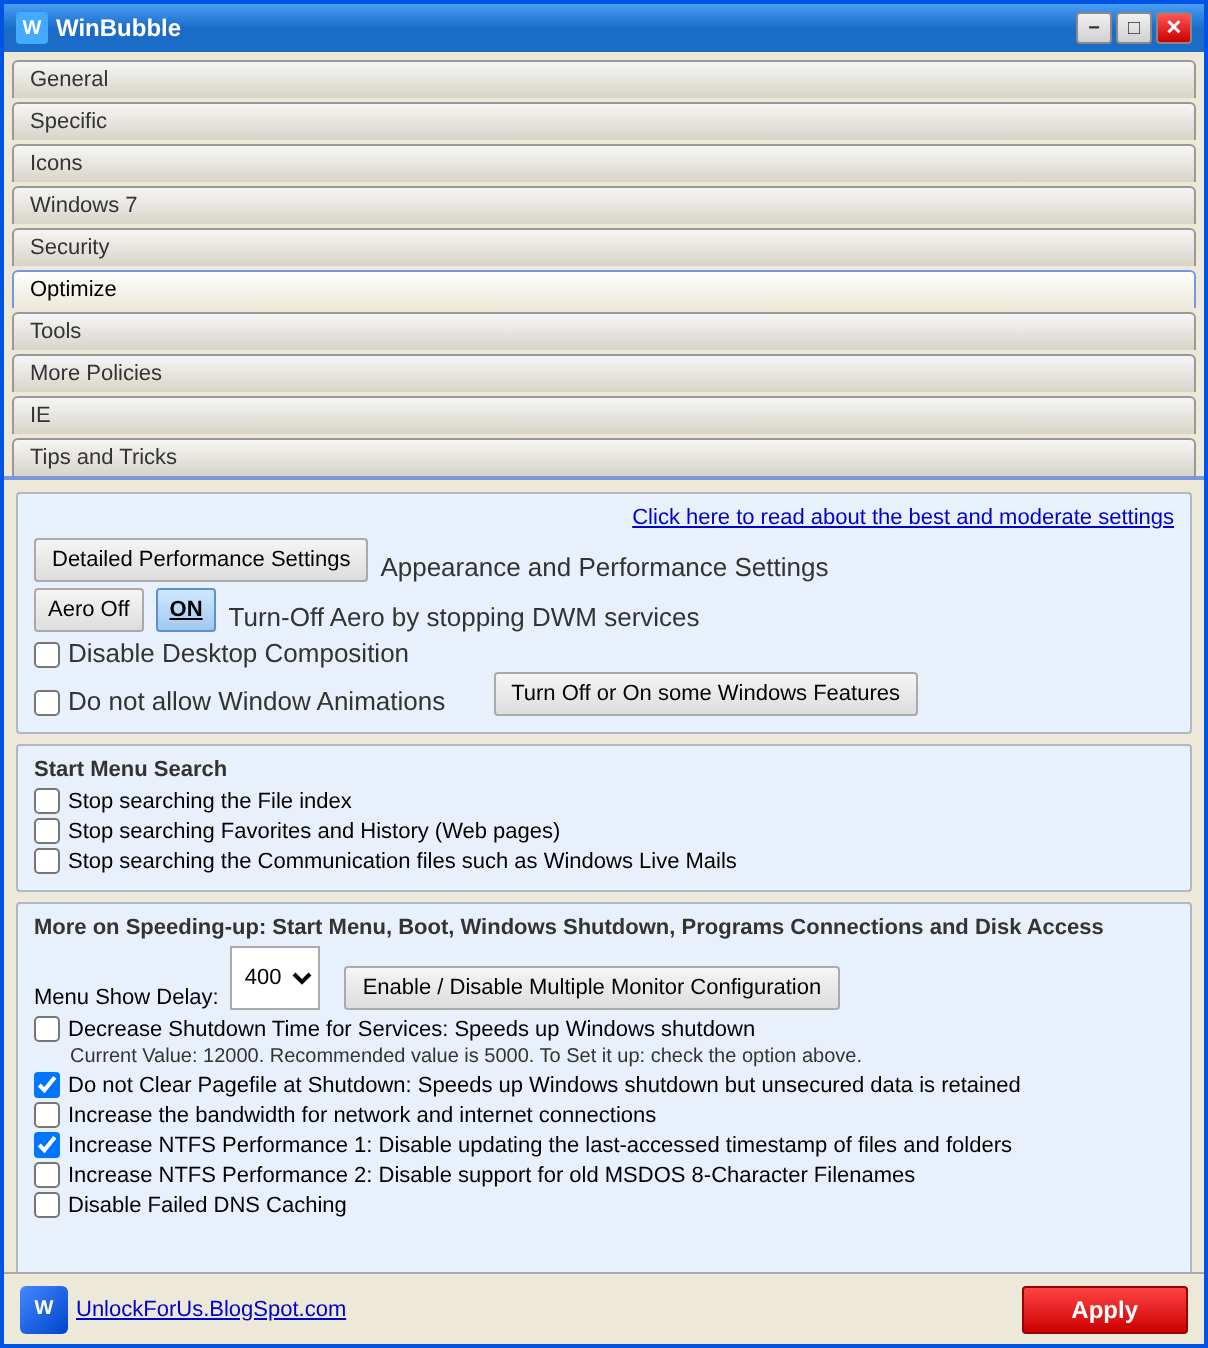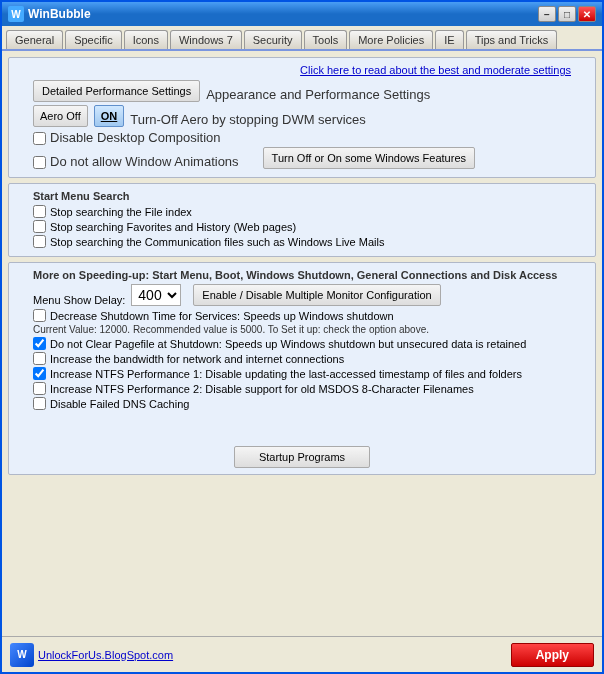--- a/index.html
+++ b/index.html
@@ -50,20 +50,21 @@
       font-size: 10px; color: #333;
     }
     .tb-btn.close-btn { background: linear-gradient(to bottom, #f55, #c00); color: white; }
     
     .tab-bar {
       background: #ece9d8;
       display: flex;
       padding: 4px 4px 0 4px;
       border-bottom: 2px solid #7a96df;
       gap: 2px;
+      flex-direction: column;
     }
     .tab {
       padding: 3px 8px;
       background: linear-gradient(to bottom, #f5f5f5, #d8d4c8);
       border: 1px solid #999;
       border-bottom: none;
       border-radius: 3px 3px 0 0;
       cursor: pointer;
       font-size: 11px;
       color: #333;
@@ -82,21 +83,21 @@
       overflow: hidden;
       display: flex;
       flex-direction: column;
       gap: 5px;
     }
     
     .panel {
       background: white;
       border: 1px solid #b0b8c8;
       border-radius: 2px;
-      padding: 6px 24px;
+      padding: 6px 8px;
     }
     .panel-blue-bg {
       background: #e8f0fb;
     }
     
     .link-text {
       color: #0000cc;
       text-decoration: underline;
       cursor: pointer;
       font-size: 11px;
@@ -151,22 +152,22 @@
       border-radius: 2px;
       padding: 2px 6px;
       cursor: pointer;
       font-size: 11px;
       height: 22px;
       font-weight: bold;
       text-decoration: underline;
     }
     
     select {
-      height: 22px;
-      font-size: 14px;
+      height: 32px;
+      font-size: 11px;
       border: 1px solid #aaa;
       background: white;
       padding: 0 2px;
     }
     
     .bottom-bar {
       height: 36px;
       background: #ece9d8;
       border-top: 1px solid #aaa;
       display: flex;
@@ -189,21 +190,21 @@
       margin-left: auto;
       background: linear-gradient(to bottom, #f44, #c00);
       color: white;
       border: 1px solid #900;
       border-radius: 2px;
       padding: 4px 24px;
       cursor: pointer;
       font-size: 12px;
       font-weight: bold;
     }
-    .small-note { font-size: 10px; color: #333; margin-bottom: 2px; }
+    .small-note { font-size: 10px; color: #333; margin-left: 18px; margin-bottom: 2px; }
     .bold-section { font-size: 11px; font-weight: bold; color: #333; margin-bottom: 3px; }
   </style>
 </head>
 <body>
 
 <div class="window">
 
   <div class="title-bar">
     <div class="title-bar-icon">W</div>
     <span>WinBubble</span>
@@ -213,20 +214,21 @@
       <div class="tb-btn close-btn">✕</div>
     </div>
   </div>
 
   <div class="tab-bar">
     <div class="tab">General</div>
     <div class="tab">Specific</div>
     <div class="tab">Icons</div>
     <div class="tab">Windows 7</div>
     <div class="tab">Security</div>
+    <div class="tab active">Optimize</div>
     <div class="tab">Tools</div>
     <div class="tab">More Policies</div>
     <div class="tab">IE</div>
     <div class="tab">Tips and Tricks</div>
   </div>
 
   <div class="content">
 
     <div class="panel panel-blue-bg">
       <a class="link-text">Click here to read about the best and moderate settings</a>
@@ -265,21 +267,21 @@
         <input type="checkbox" style="">
         <span>Stop searching Favorites and History (Web pages)</span>
       </div>
       <div class="checkbox-row">
         <input type="checkbox" style="">
         <span>Stop searching the Communication files such as Windows Live Mails</span>
       </div>
     </div>
 
     <div class="panel panel-blue-bg">
-      <div class="bold-section">More on Speeding-up: Start Menu, Boot, Windows Shutdown, General Connections and Disk Access</div>
+      <div class="bold-section">More on Speeding-up: Start Menu, Boot, Windows Shutdown, Programs Connections and Disk Access</div>
 
       <div class="row">
         <span>Menu Show Delay:</span>
         <select>
           <option>400</option>
           <option>200</option>
           <option>0</option>
         </select>
         <button class="win-btn" style="margin-left:6px;">Enable / Disable Multiple Monitor Configuration</button>
       </div>

